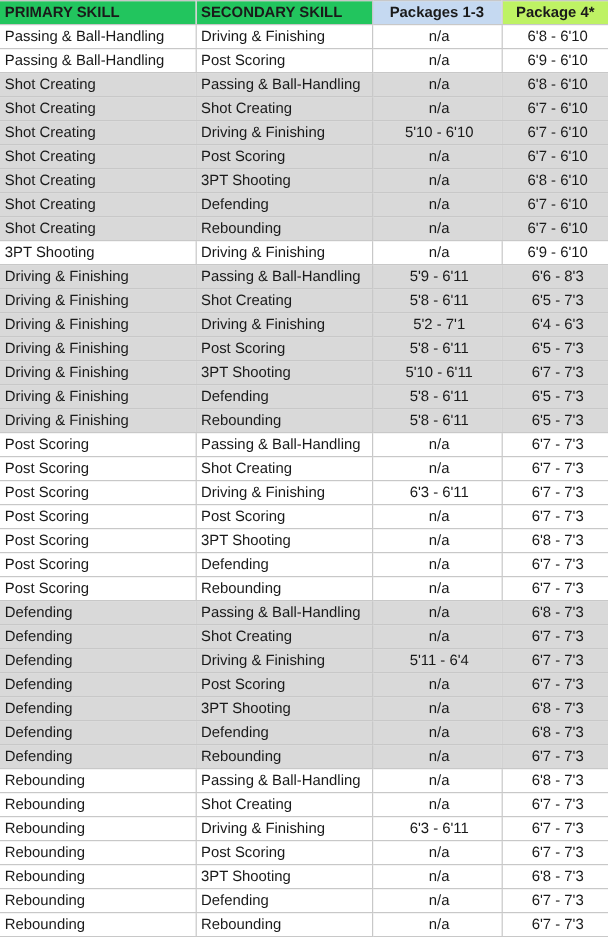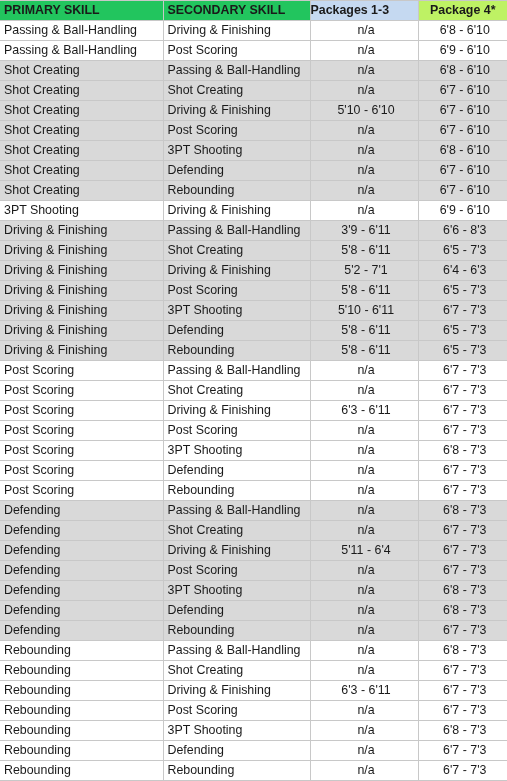--- a/index.html
+++ b/index.html
@@ -47,21 +47,21 @@
   
   thead th {
     font-weight: bold;
     background: #22c55e;
     text-align: left;
     height: 21px;
     border-bottom: 1px solid #9a9a9a;
   }
   thead th.h-pkg13 {
     background: #c5d9f1;
-    text-align: left;
+    text-align: center;
     padding-left: 0;
   }
   thead th.h-pkg4 {
     background: #bef264;
     text-align: center;
     padding-left: 0;
   }
 
   
   tbody tr.shaded td { background: #d9d9d9; }
@@ -147,21 +147,21 @@
       </tr>
       <tr class="plain">
         <td class="col-primary">3PT Shooting</td>
         <td class="col-secondary">Driving &amp; Finishing</td>
         <td class="col-pkg13">n/a</td>
         <td class="col-pkg4">6'9 - 6'10</td>
       </tr>
       <tr class="shaded">
         <td class="col-primary">Driving &amp; Finishing</td>
         <td class="col-secondary">Passing &amp; Ball-Handling</td>
-        <td class="col-pkg13">3'9 - 6'11</td>
+        <td class="col-pkg13">5'9 - 6'11</td>
         <td class="col-pkg4">6'6 - 8'3</td>
       </tr>
       <tr class="shaded">
         <td class="col-primary">Driving &amp; Finishing</td>
         <td class="col-secondary">Shot Creating</td>
         <td class="col-pkg13">5'8 - 6'11</td>
         <td class="col-pkg4">6'5 - 7'3</td>
       </tr>
       <tr class="shaded">
         <td class="col-primary">Driving &amp; Finishing</td>

